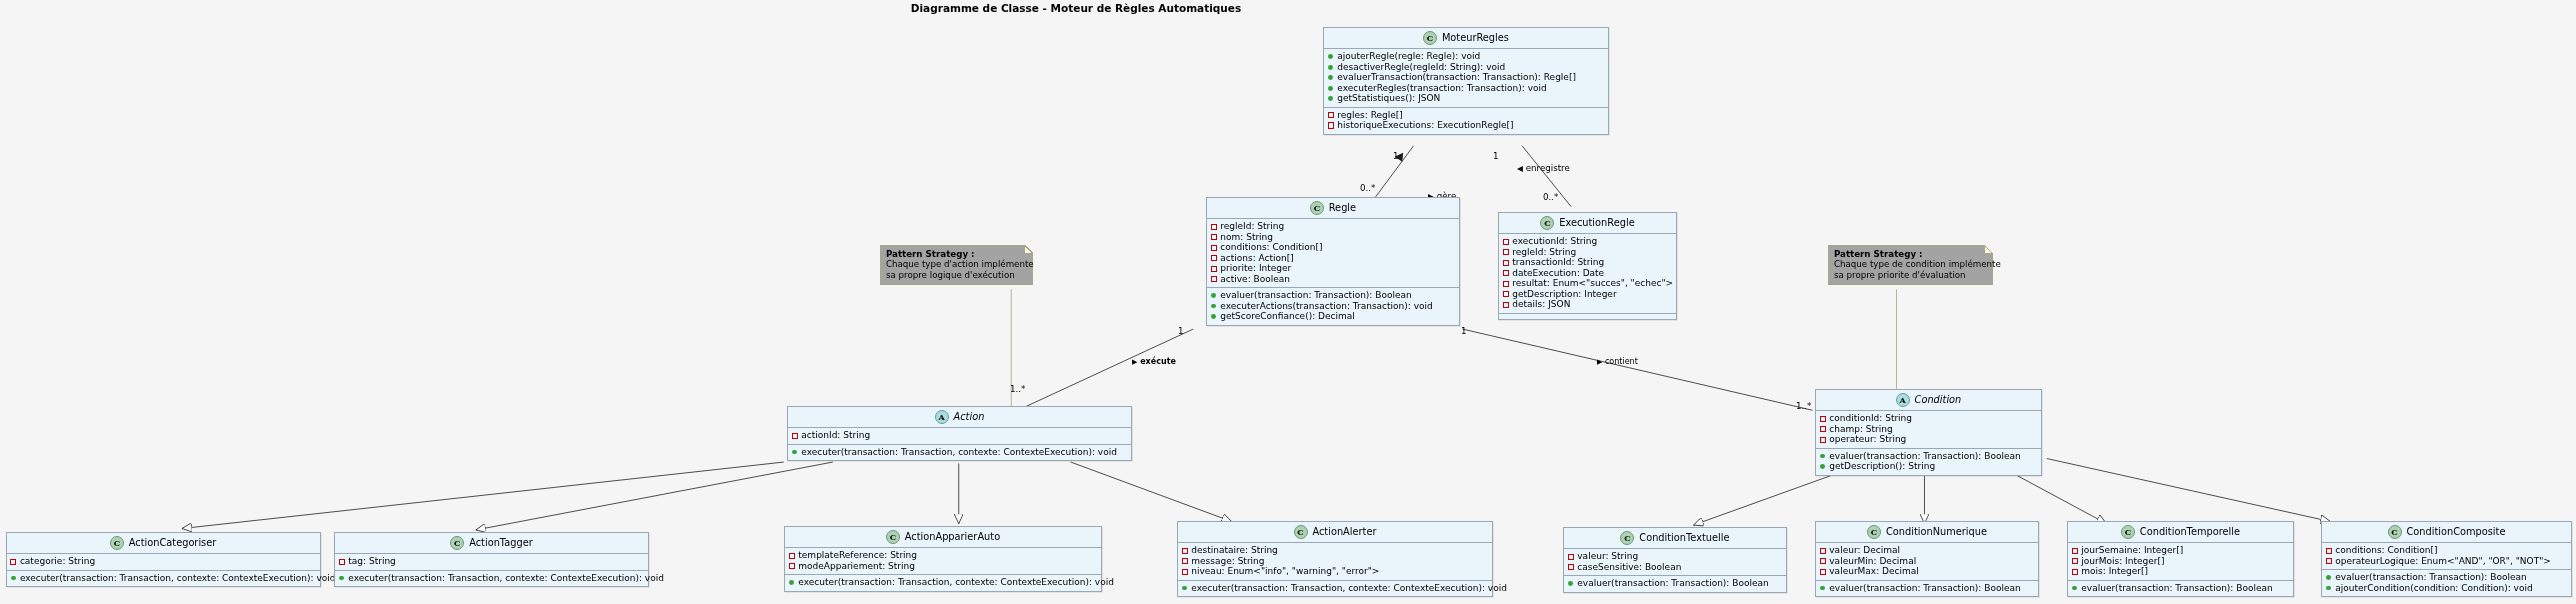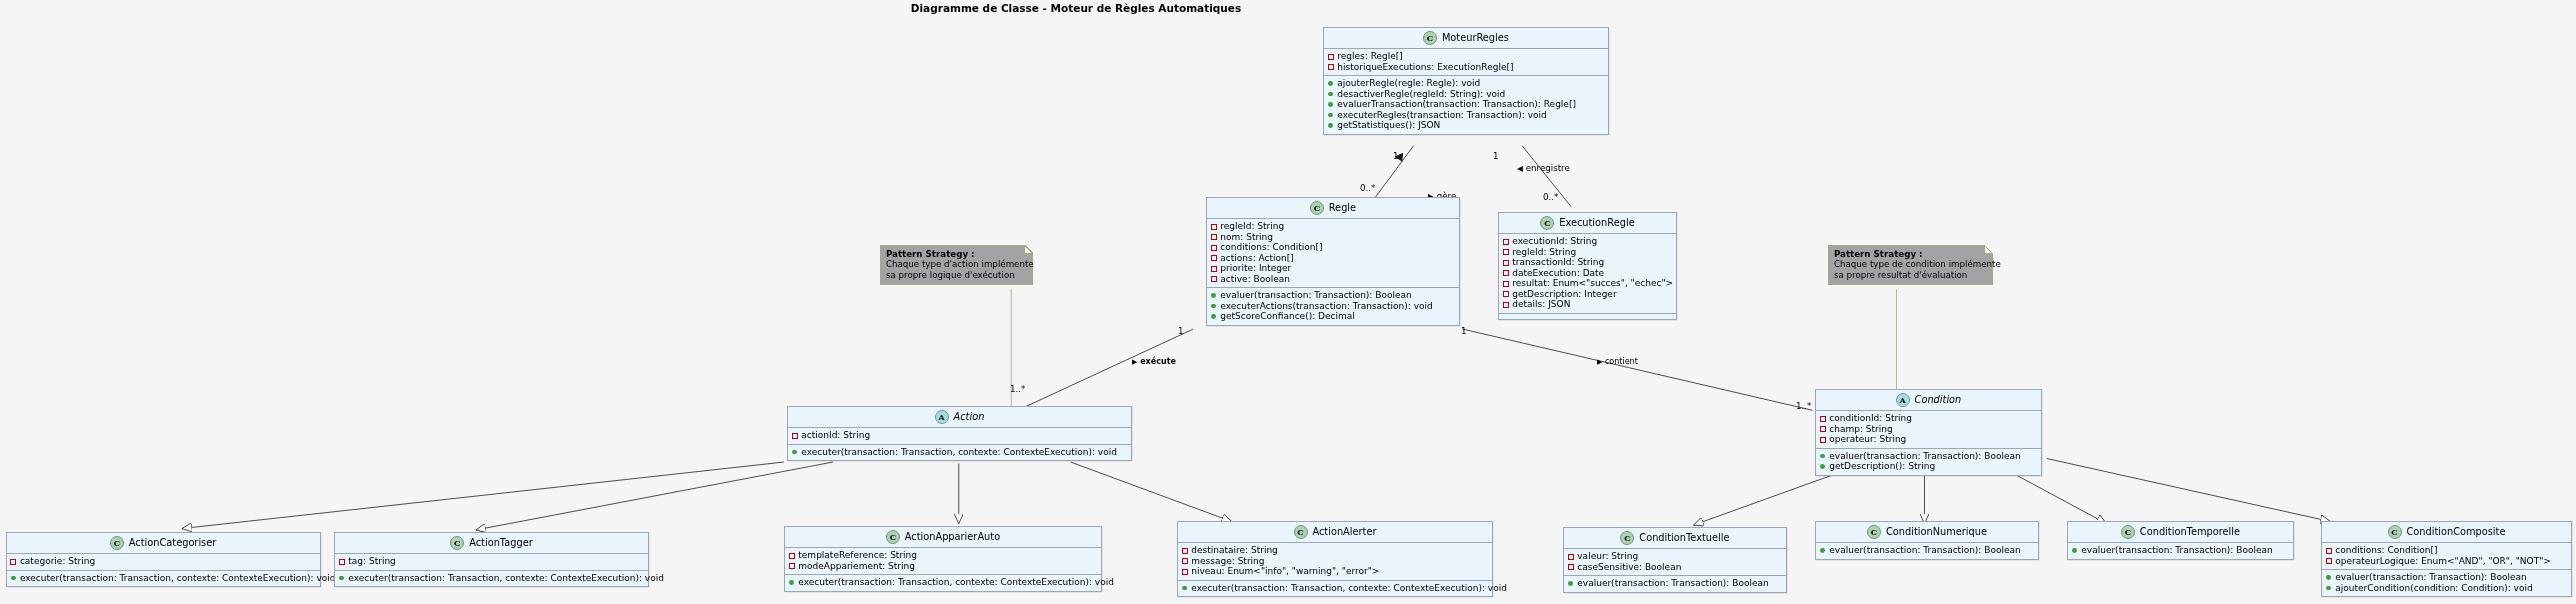--- a/index.html
+++ b/index.html
@@ -198,61 +198,61 @@
 <div class="mult" style="left:1796px; top:401px;">1..*</div>
 
 <div class="uml-class" style="left:1323px; top:27px; width:286px;">
   <div class="uml-header">
     <span class="stereo c">C</span>
     <span class="cls-name">MoteurRegles</span>
   </div>
   <div class="compartment">
     <div class="member">
         <span class="vis">
+          <span class="ci"></span>
+        </span>
+        <span>ajouterRegle(regle: Regle): void</span>
+      </div>
+    <div class="member">
+        <span class="vis">
+          <span class="ci"></span>
+        </span>
+        <span>desactiverRegle(regleId: String): void</span>
+      </div>
+    <div class="member">
+        <span class="vis">
+          <span class="ci"></span>
+        </span>
+        <span>evaluerTransaction(transaction: Transaction): Regle[]</span>
+      </div>
+    <div class="member">
+        <span class="vis">
+          <span class="ci"></span>
+        </span>
+        <span>executerRegles(transaction: Transaction): void</span>
+      </div>
+    <div class="member">
+        <span class="vis">
+          <span class="ci"></span>
+        </span>
+        <span>getStatistiques(): JSON</span>
+      </div>
+  </div>
+  <div class="compartment">
+    <div class="member">
+        <span class="vis">
           <span class="sq"></span>
         </span>
         <span>regles: Regle[]</span>
       </div>
     <div class="member">
         <span class="vis">
           <span class="sq"></span>
         </span>
         <span>historiqueExecutions: ExecutionRegle[]</span>
-      </div>
-  </div>
-  <div class="compartment">
-    <div class="member">
-        <span class="vis">
-          <span class="ci"></span>
-        </span>
-        <span>ajouterRegle(regle: Regle): void</span>
-      </div>
-    <div class="member">
-        <span class="vis">
-          <span class="ci"></span>
-        </span>
-        <span>desactiverRegle(regleId: String): void</span>
-      </div>
-    <div class="member">
-        <span class="vis">
-          <span class="ci"></span>
-        </span>
-        <span>evaluerTransaction(transaction: Transaction): Regle[]</span>
-      </div>
-    <div class="member">
-        <span class="vis">
-          <span class="ci"></span>
-        </span>
-        <span>executerRegles(transaction: Transaction): void</span>
-      </div>
-    <div class="member">
-        <span class="vis">
-          <span class="ci"></span>
-        </span>
-        <span>getStatistiques(): JSON</span>
       </div>
   </div>
 </div>
 
 <div class="uml-class" style="left:1206px; top:197px; width:254px;">
   <div class="uml-header">
     <span class="stereo c">C</span>
     <span class="cls-name">Regle</span>
   </div>
   <div class="compartment">
@@ -571,31 +571,71 @@
 </div>
 
 <div class="uml-class" style="left:1815px; top:521px; width:224px;">
   <div class="uml-header">
     <span class="stereo c">C</span>
     <span class="cls-name">ConditionNumerique</span>
   </div>
   <div class="compartment">
     <div class="member">
         <span class="vis">
+          <span class="sq"></span>
+        </span>
+        <span>valeur: Decimal</span>
+      </div>
+    <div class="member">
+        <span class="vis">
+          <span class="sq"></span>
+        </span>
+        <span>valeurMin: Decimal</span>
+      </div>
+    <div class="member">
+        <span class="vis">
+          <span class="sq"></span>
+        </span>
+        <span>valeurMax: Decimal</span>
+      </div>
+  </div>
+  <div class="compartment">
+    <div class="member">
+        <span class="vis">
           <span class="ci"></span>
         </span>
         <span>evaluer(transaction: Transaction): Boolean</span>
       </div>
   </div>
 </div>
 
 <div class="uml-class" style="left:2067px; top:521px; width:227px;">
   <div class="uml-header">
     <span class="stereo c">C</span>
     <span class="cls-name">ConditionTemporelle</span>
+  </div>
+  <div class="compartment">
+    <div class="member">
+        <span class="vis">
+          <span class="sq"></span>
+        </span>
+        <span>jourSemaine: Integer[]</span>
+      </div>
+    <div class="member">
+        <span class="vis">
+          <span class="sq"></span>
+        </span>
+        <span>jourMois: Integer[]</span>
+      </div>
+    <div class="member">
+        <span class="vis">
+          <span class="sq"></span>
+        </span>
+        <span>mois: Integer[]</span>
+      </div>
   </div>
   <div class="compartment">
     <div class="member">
         <span class="vis">
           <span class="ci"></span>
         </span>
         <span>evaluer(transaction: Transaction): Boolean</span>
       </div>
   </div>
 </div>
@@ -639,15 +679,15 @@
   <span class="note-fold"></span>
   <div><b>Pattern Strategy :</b></div>
   <div>Chaque type d'action implémente</div>
   <div>sa propre logique d'exécution</div>
 </div>
 
 <div class="uml-note" style="left:1828px; top:245px; width:165px;">
   <span class="note-fold"></span>
   <div><b>Pattern Strategy :</b></div>
   <div>Chaque type de condition implémente</div>
-  <div>sa propre resultat d'évaluation</div>
+  <div>sa propre priorite d'évaluation</div>
 </div>
 
 
 </body></html>

